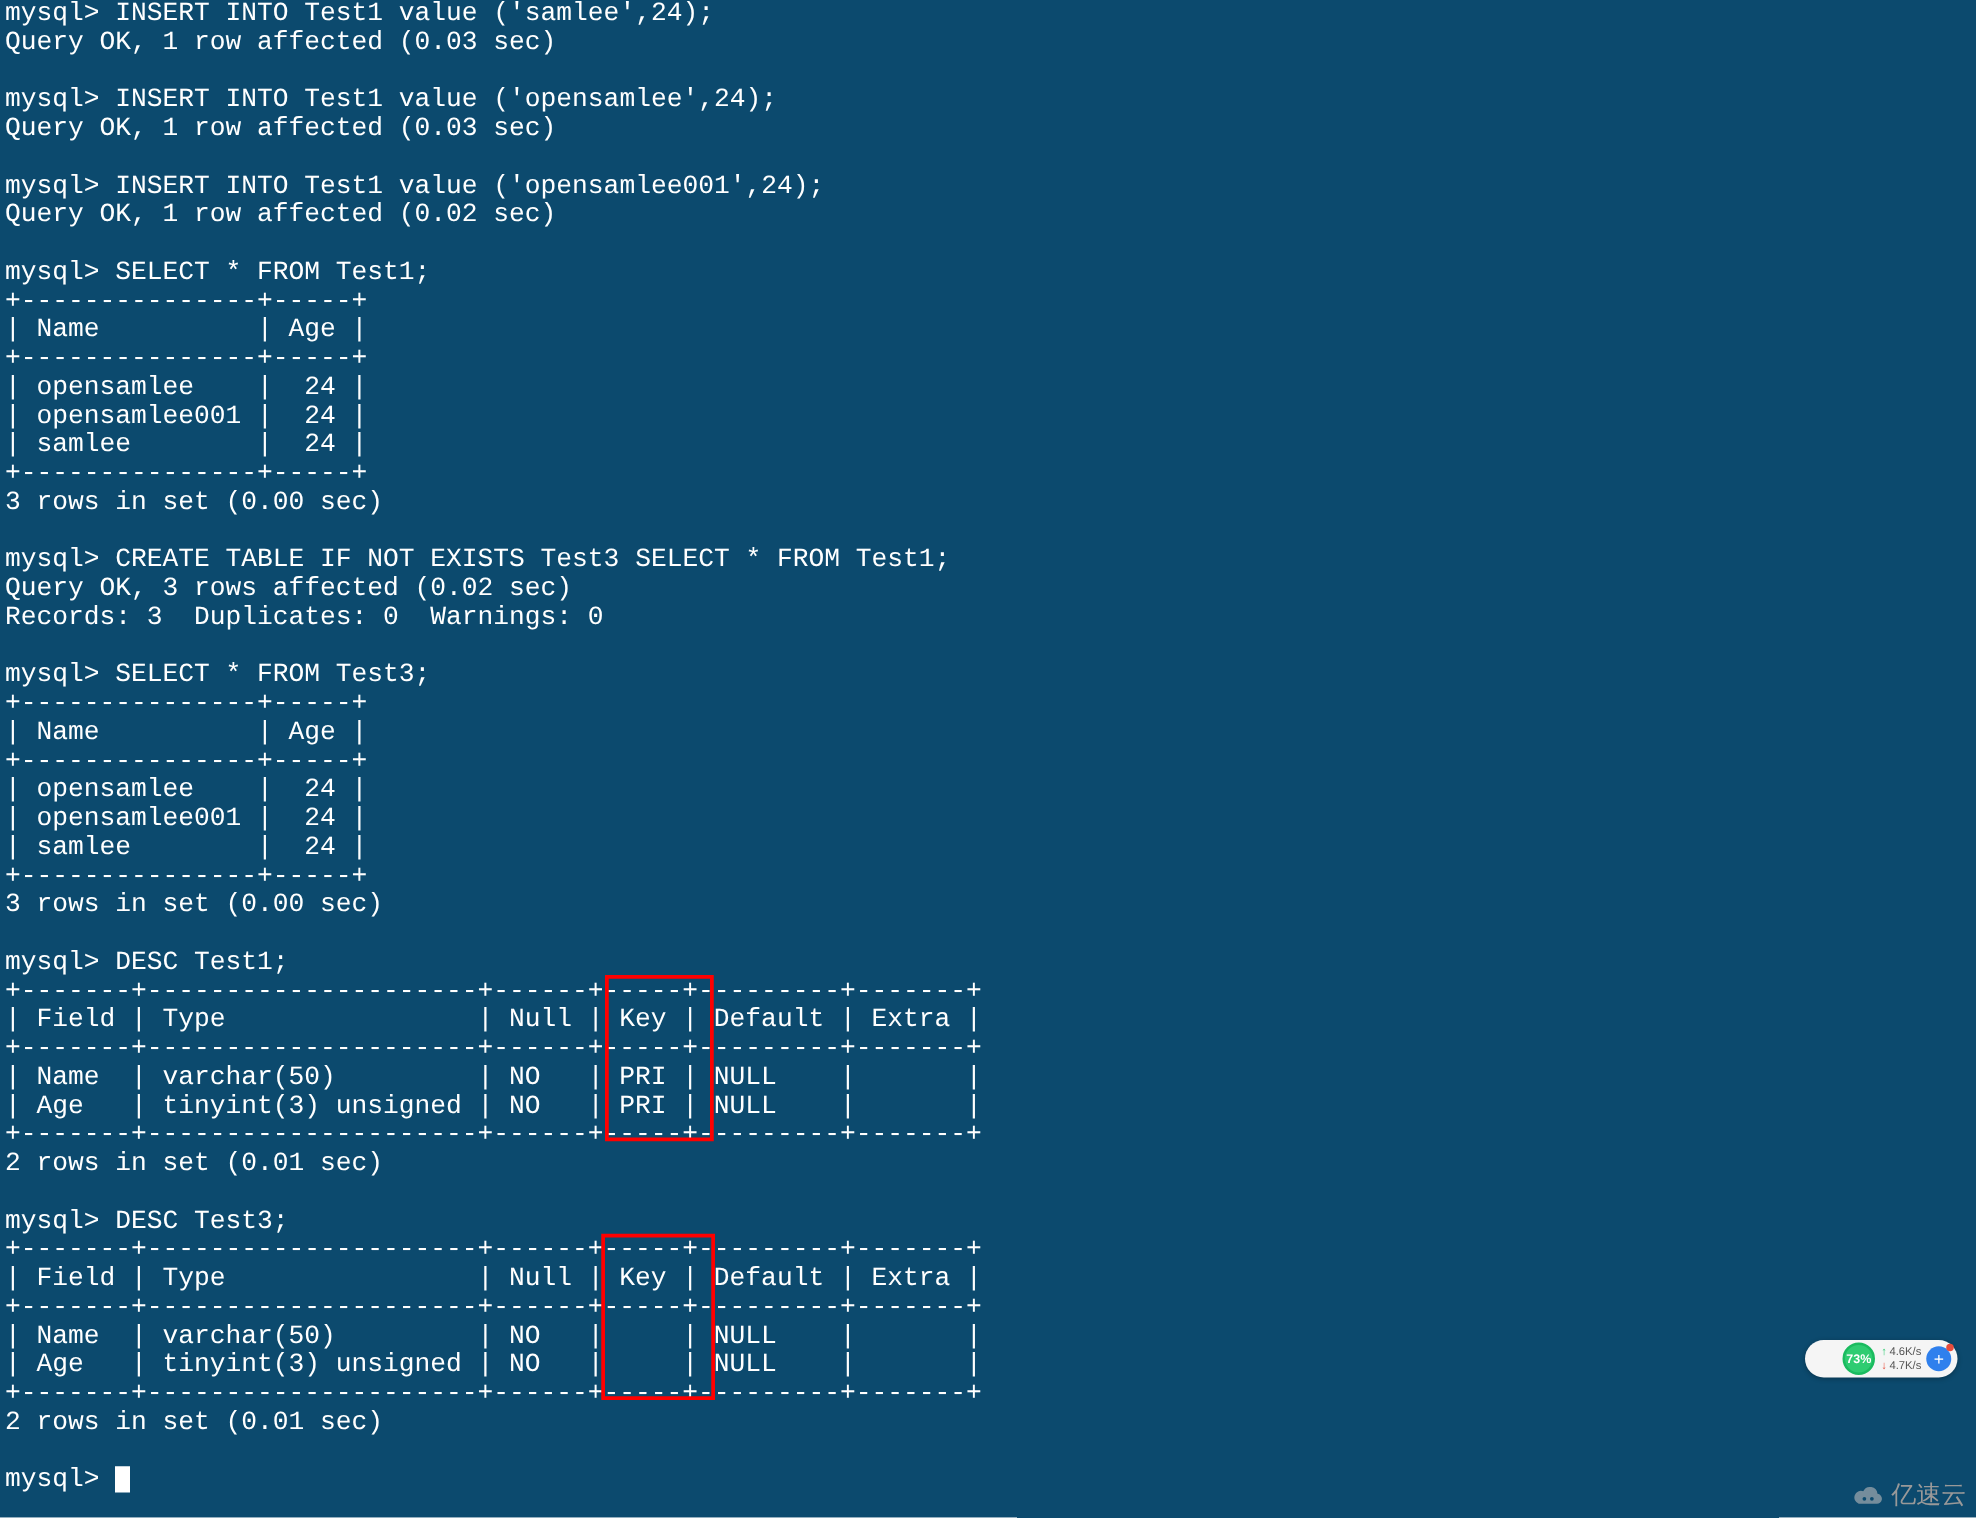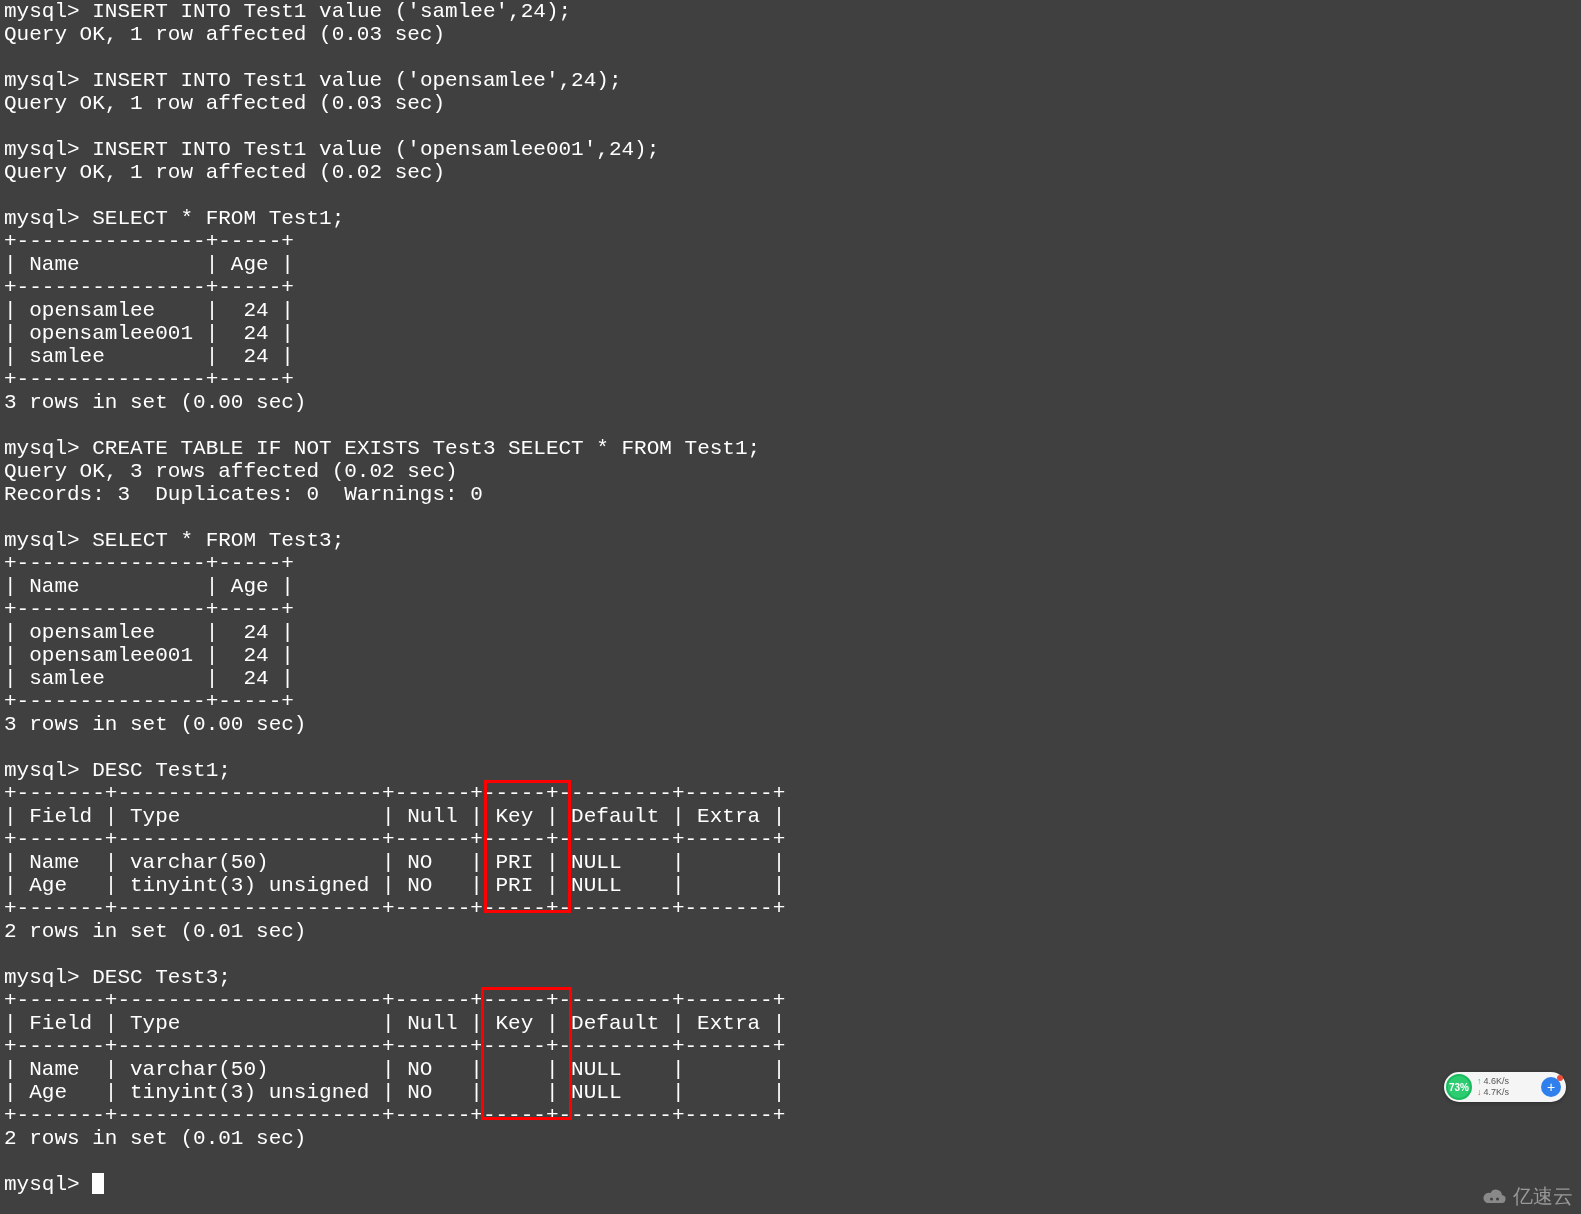--- a/index.html
+++ b/index.html
@@ -6,21 +6,21 @@
     margin: 0;
     padding: 0;
     width: 1581px;
     height: 1214px;
     background: #ffffff;
   }
   .terminal {
     position: relative;
     width: 1581px;
     height: 1214px;
-    background: #404040;
+    background: #0c4a6e;
     color: #ffffff;
     font-family: "Courier New", Courier, monospace;
     font-size: 21px;
     line-height: 23px;
     white-space: pre;
     overflow: hidden;
   }
   .terminal-content {
     position: absolute;
     top: 0;
@@ -59,20 +59,21 @@
     border-radius: 50%;
     background: #2ecc71;
     border: 2px solid #1abb5f;
     color: #fff;
     font-size: 10px;
     font-weight: bold;
     display: flex;
     align-items: center;
     justify-content: center;
     box-sizing: border-box;
+    margin-left: 28px;
   }
   .nw-stats {
     flex: 1;
     display: flex;
     flex-direction: column;
     font-size: 9px;
     line-height: 11px;
     color: #555;
     padding-left: 5px;
   }

